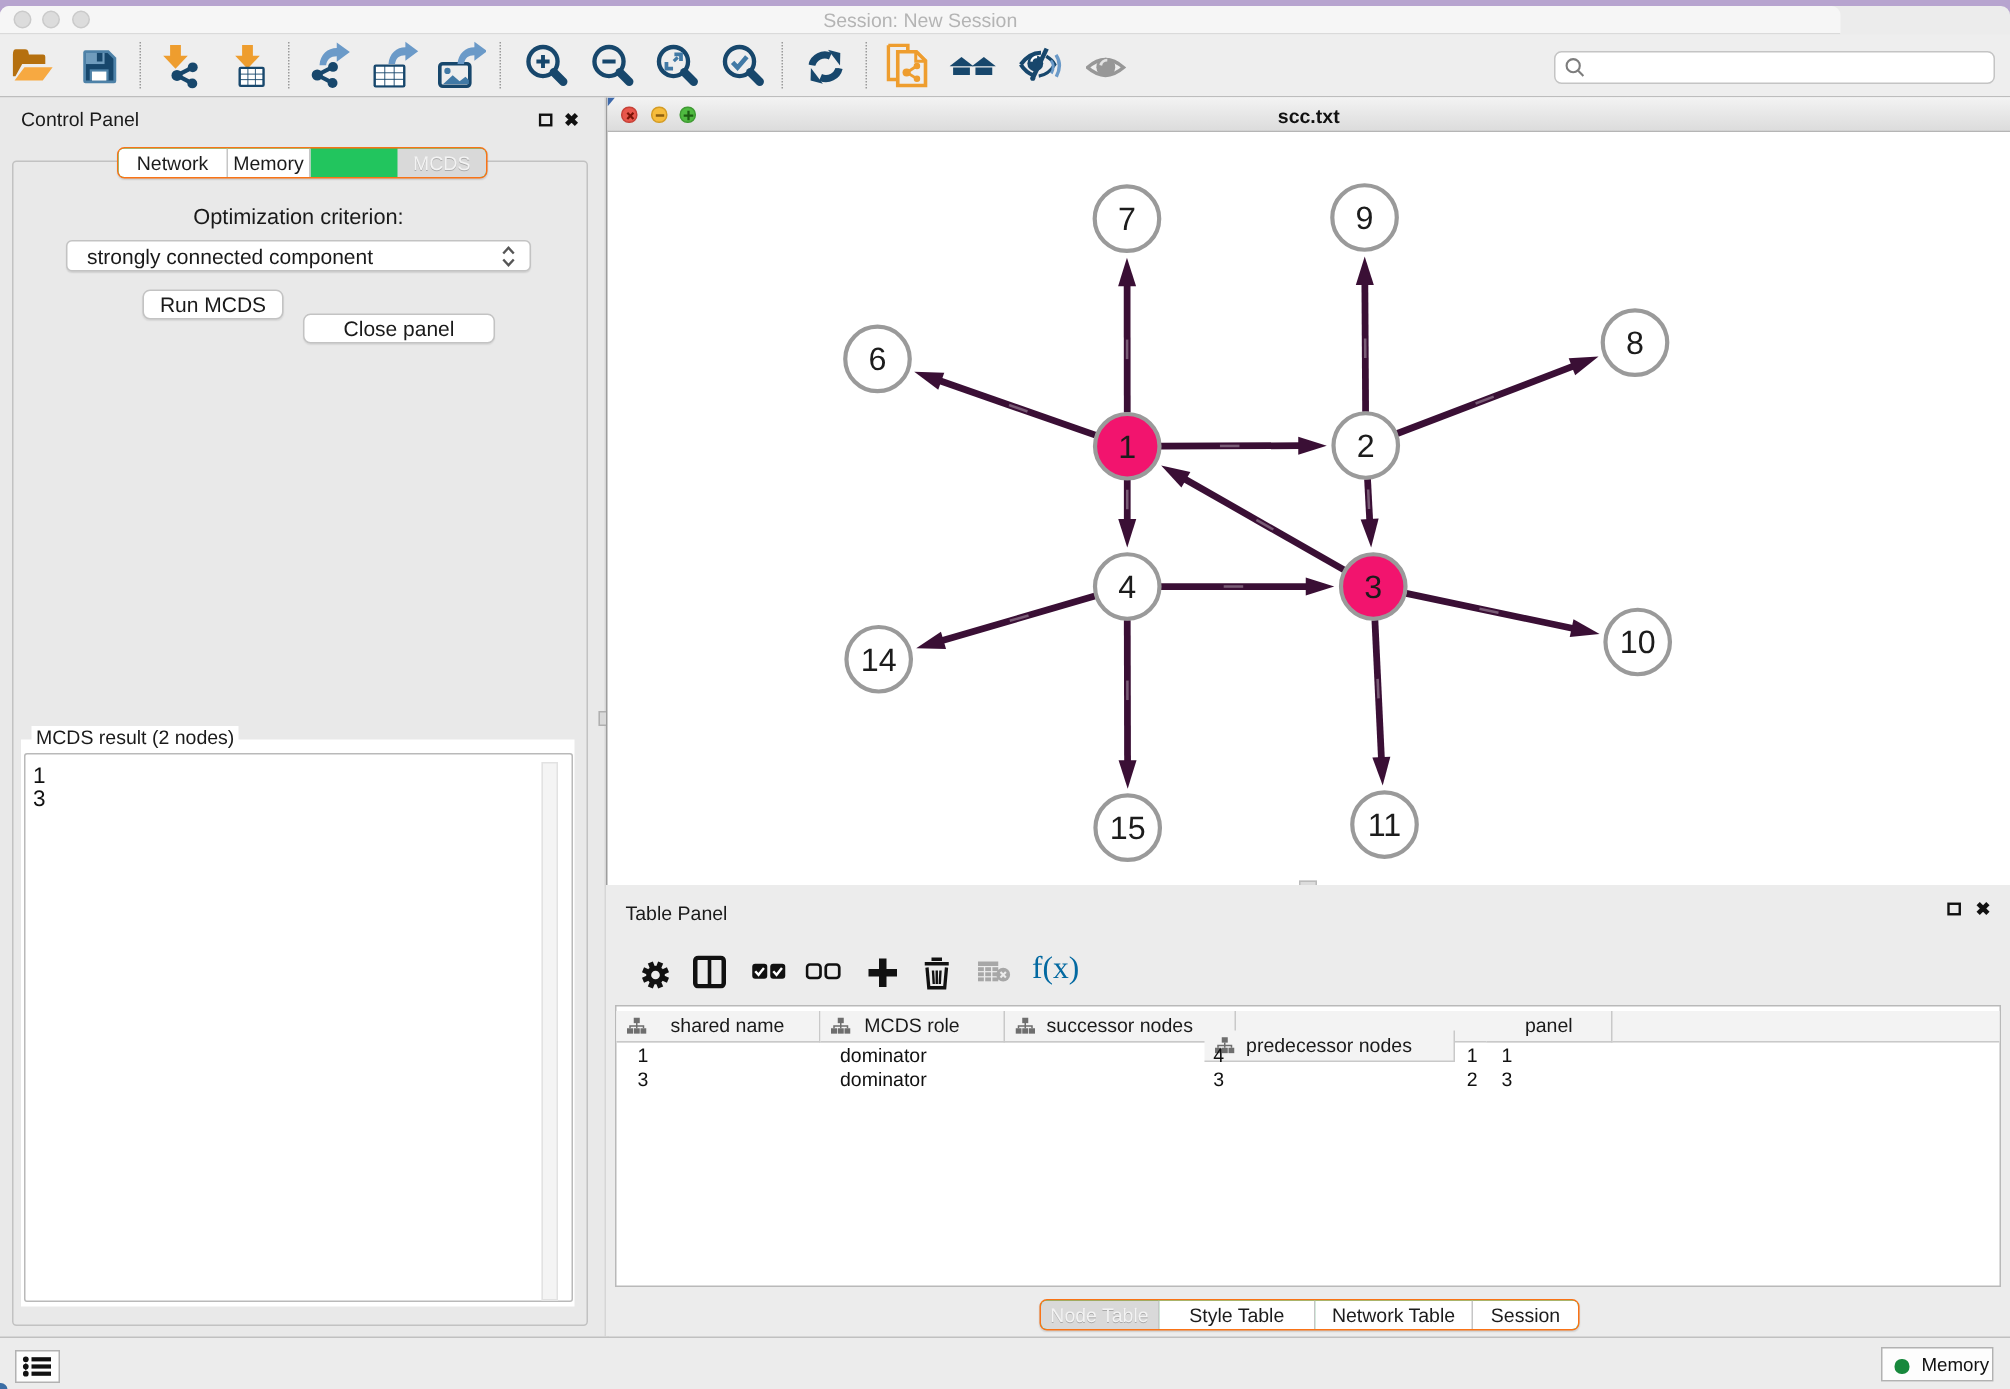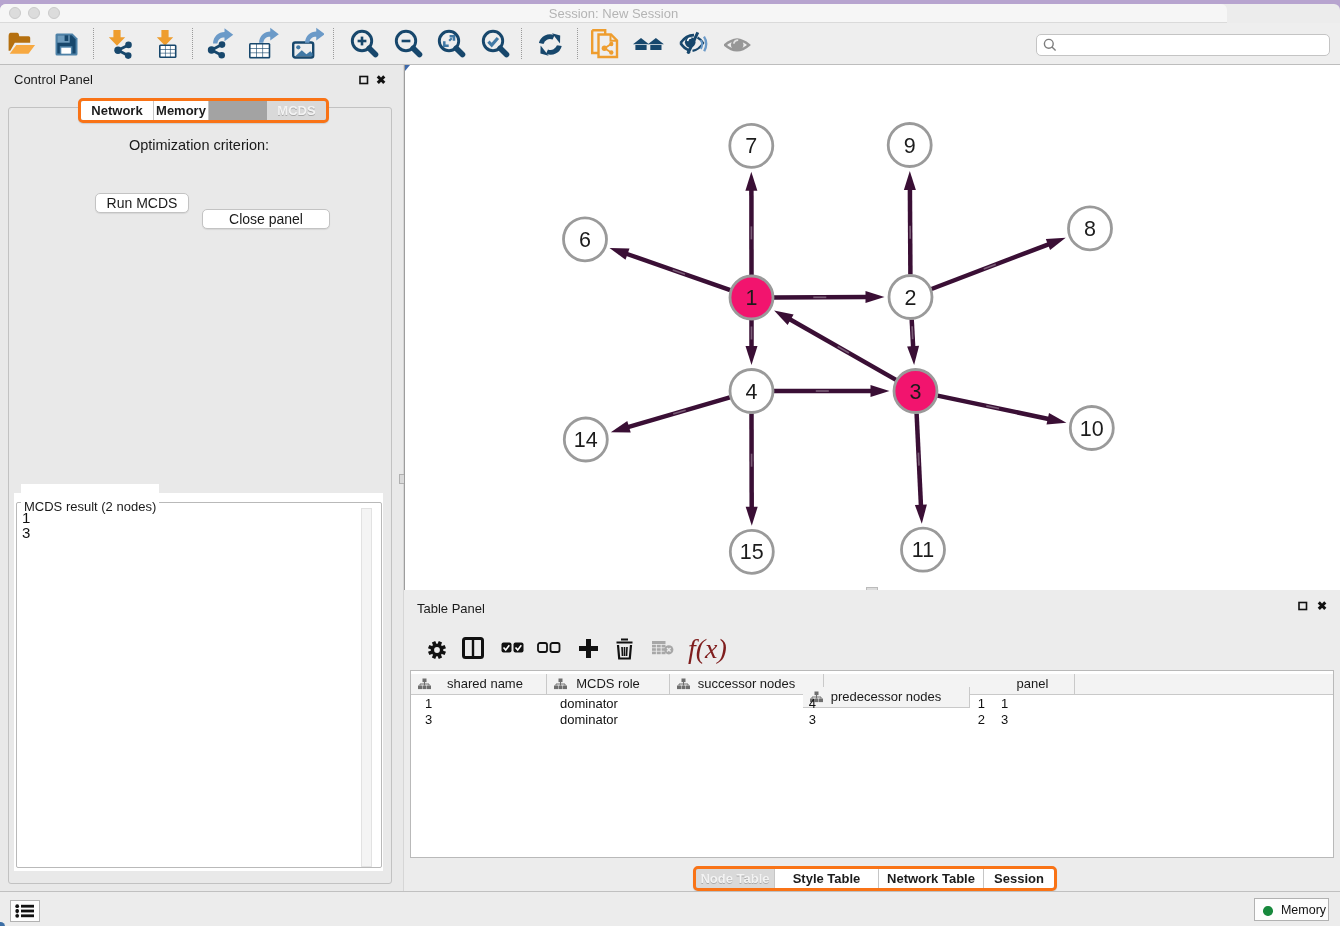--- a/index.html
+++ b/index.html
@@ -17,39 +17,39 @@
   #toolbar{position:absolute;left:0;top:23px;width:1340px;height:41px;background:#eeeeee;
       border-bottom:1px solid #bdbdbd;}
   .sep{position:absolute;top:5px;height:31px;width:0;border-left:1px dotted #9a9a9a;}
   .ticon{position:absolute;top:0;}
   
   #cpanel{position:absolute;left:0;top:65px;width:403px;height:826px;background:#e9e9e9;}
   #cphead{position:absolute;left:14px;top:7px;font-size:13px;color:#1a1a1a;}
   .winbtns{position:absolute;top:9px;font-size:12px;color:#111;}
   #cpbody{position:absolute;left:8px;top:42px;width:382px;height:775px;
       border:1px solid #c2c2c2;border-radius:3px;background:#e9e9e9;}
-  .segtabs{position:absolute;display:flex;height:19px;border:3px solid #f97316;
-      border-radius:5px;overflow:hidden;background:#a3a3a3;
-      box-shadow:0 1px 1px rgba(0,0,0,0.12);font-weight:bold;}
+  .segtabs{position:absolute;display:flex;height:19px;border:1px solid #f97316;
+      border-radius:5px;overflow:hidden;background:#22c55e;
+      box-shadow:0 1px 1px rgba(0,0,0,0.12);}
   .seg{font-size:13px;color:#1c1c1c;text-align:center;line-height:19px;
       border-right:1px solid #c6c6c6;background:#fff;}
   .seg:last-child{border-right:none;}
   .seg.sel{background:#d9d9d9;color:#f3f3f3;text-shadow:0 1px 0 #aaa;}
   #optlabel{position:absolute;left:0;top:72px;width:398px;text-align:center;
       font-size:14.5px;color:#1a1a1a;}
   #combo{position:absolute;left:44px;top:95px;width:310px;height:21px;background:#fff;
       border:1px solid #c3c3c3;border-radius:4px;box-shadow:0 1px 1px rgba(0,0,0,0.1);
       font-size:14px;color:#1a1a1a;line-height:21px;padding-left:13px;box-sizing:border-box;}
   .btn{position:absolute;height:20px;background:#fff;border:1px solid #c3c3c3;
       border-radius:5px;font-size:14px;color:#1a1a1a;text-align:center;line-height:19px;
       box-shadow:0 1px 1px rgba(0,0,0,0.08);box-sizing:border-box;}
   #resultpanel{position:absolute;left:14px;top:428px;width:369px;height:378px;background:#fff;}
   #fieldset{position:absolute;left:2px;top:9px;right:1px;bottom:3px;
       border:1px solid #b9b9b9;border-radius:2px;}
-  #fieldlabel{position:absolute;left:7px;top:-9px;background:#fff;padding:15px 3px;
+  #fieldlabel{position:absolute;left:7px;top:-9px;background:#fff;padding:0 3px;
       font-size:13px;color:#1a1a1a;}
   #resulttext{position:absolute;left:8px;top:17px;font-size:15px;line-height:15.3px;color:#111;}
   #rscroll{position:absolute;right:11px;top:15px;width:9px;bottom:4px;
       background:#f4f4f4;border:1px solid #e2e2e2;}
   
   #vdiv{position:absolute;left:403px;top:65px;width:2px;height:826px;background:#d6d6d6;
       border-right:1px solid #ababab;}
   #vhandle{position:absolute;left:399px;top:474px;width:5px;height:8px;background:#dadada;
       border:1px solid #b0b0b0;}
   
@@ -255,35 +255,59 @@
     </svg>
   <div class="winbtns" style="left:376px;top:8px;font-weight:bold;">✖</div>
   <div id="cpbody"></div>
   <div class="segtabs" style="left:78px;top:33px;">
     <div class="seg" style="width:72px;">Network</div>
     <div class="seg" style="width:54px;">Memory</div>
     <div class="seg" style="width:57px;margin-top:30px;">Select</div>
     <div class="seg sel" style="width:59px;">MCDS</div>
   </div>
   <div id="optlabel">Optimization criterion:</div>
+  <div id="combo">strongly connected component
+    <svg width="10" height="14" style="position:absolute;right:9px;top:3px;" viewBox="0 0 10 14">
+      <path d="M1.5 5 L5 1.2 L8.5 5" fill="none" stroke="#555" stroke-width="1.6"></path>
+      <path d="M1.5 9 L5 12.8 L8.5 9" fill="none" stroke="#555" stroke-width="1.6"></path>
+    </svg>
+  </div>
   <div class="btn" style="left:95px;top:128px;width:94px;">Run MCDS</div>
   <div class="btn" style="left:202px;top:144px;width:128px;">Close panel</div>
   <div id="resultpanel">
     <div id="fieldset"></div>
     <div id="fieldlabel">MCDS result (2 nodes)</div>
     <div id="resulttext">1<br>3</div>
     <div id="rscroll"></div>
   </div>
 </div>
 <div id="vdiv"></div>
 <div id="vhandle"></div>
 <div id="netframe">
     <svg width="5" height="6" viewBox="0 0 5 6" style="position:absolute;left:0;top:0;z-index:5;">
       <path d="M0 0 h5 L0 6 z" fill="#3d69ab"></path>
     </svg>
+  <div id="nettitle">
+    <div class="mac" style="left:9.2px;background:#e8564b;border:1px solid #c64137;">
+        <svg width="10.5" height="10.5" viewBox="0 0 10.5 10.5" style="position:absolute;left:-0.5px;top:-0.5px;">
+          <path d="M3.2 3.2 l4.1 4.1 M7.3 3.2 l-4.1 4.1" stroke="#7c1408" stroke-width="1.5"></path>
+        </svg>
+      </div>
+    <div class="mac" style="left:29.2px;background:#f6bc3c;border:1px solid #d49c24;">
+        <svg width="10" height="10" viewBox="0 0 10 10" style="position:absolute;left:0;top:0;">
+          <path d="M2.2 5 h5.6" stroke="#8d5f10" stroke-width="1.6"></path>
+        </svg>
+      </div>
+    <div class="mac" style="left:48.2px;background:#4fba40;border:1px solid #3f9a33;">
+        <svg width="10" height="10" viewBox="0 0 10 10" style="position:absolute;left:0;top:0;">
+          <path d="M5 1.8 v6.4 M1.8 5 h6.4" stroke="#1d5c13" stroke-width="1.5"></path>
+        </svg>
+      </div>
+    <div class="t">scc.txt</div>
+  </div>
   <svg style="position:absolute;left:0;top:23px;" width="934" height="502" viewBox="404 88 934 502" font-family="Liberation Sans, sans-serif">
       <g stroke="#3a0f35" stroke-width="4.5">
         <line x1="750.5" y1="275.0" x2="750.4" y2="188.8"></line>
         <line x1="729.3" y1="290.1" x2="624.6" y2="253.5"></line>
         <line x1="773.0" y1="297.4" x2="866.5" y2="297.1"></line>
         <line x1="750.5" y1="320.0" x2="750.5" y2="348.0"></line>
         <line x1="909.4" y1="274.5" x2="908.9" y2="188.0"></line>
         <line x1="930.5" y1="289.0" x2="1048.8" y2="243.8"></line>
         <line x1="910.7" y1="319.5" x2="912.2" y2="348.1"></line>
         <line x1="895.0" y1="379.9" x2="787.9" y2="318.8"></line>
@@ -402,21 +426,21 @@
           <rect x="0" y="8.2" width="3.9" height="2.6"></rect>
           <rect x="4.8" y="8.2" width="3.9" height="2.6"></rect>
           <rect x="9.6" y="8.2" width="3.9" height="2.6"></rect>
           <rect x="0" y="11.6" width="3.9" height="2.6"></rect>
           <rect x="4.8" y="11.6" width="3.9" height="2.6"></rect>
           <rect x="9.6" y="11.6" width="3.9" height="2.6"></rect>
           <circle cx="16.8" cy="9.8" r="4.6"></circle>
         </g>
         <path d="M15 8 l3.6 3.6 M18.6 8 l-3.6 3.6" stroke="#ececec" stroke-width="1.4"></path>
       </svg>
-      <div style="position:absolute;left:271px;top:11px;font-family:'Liberation Serif',serif;font-style:italic;font-size:28px;color:#7f1d1d;">f(x)</div>
+      <div style="position:absolute;left:271px;top:11px;font-family:'Liberation Serif',serif;font-size:21px;color:#0369a1;">f(x)</div>
     </div>
   <div id="tblbox">
       <div id="thdrbase"></div>
       <div class="thdr" style="left:0px;width:136px;text-indent:13px;"><svg width="13" height="12" viewBox="0 0 13 12">
           <g fill="#6e6e6e">
             <rect x="4.5" y="0.5" width="4" height="3.6"></rect>
             <rect x="0" y="7.5" width="4" height="3.6"></rect>
             <rect x="4.5" y="7.5" width="4" height="3.6"></rect>
             <rect x="9" y="7.5" width="4" height="3.6"></rect>
           </g>

